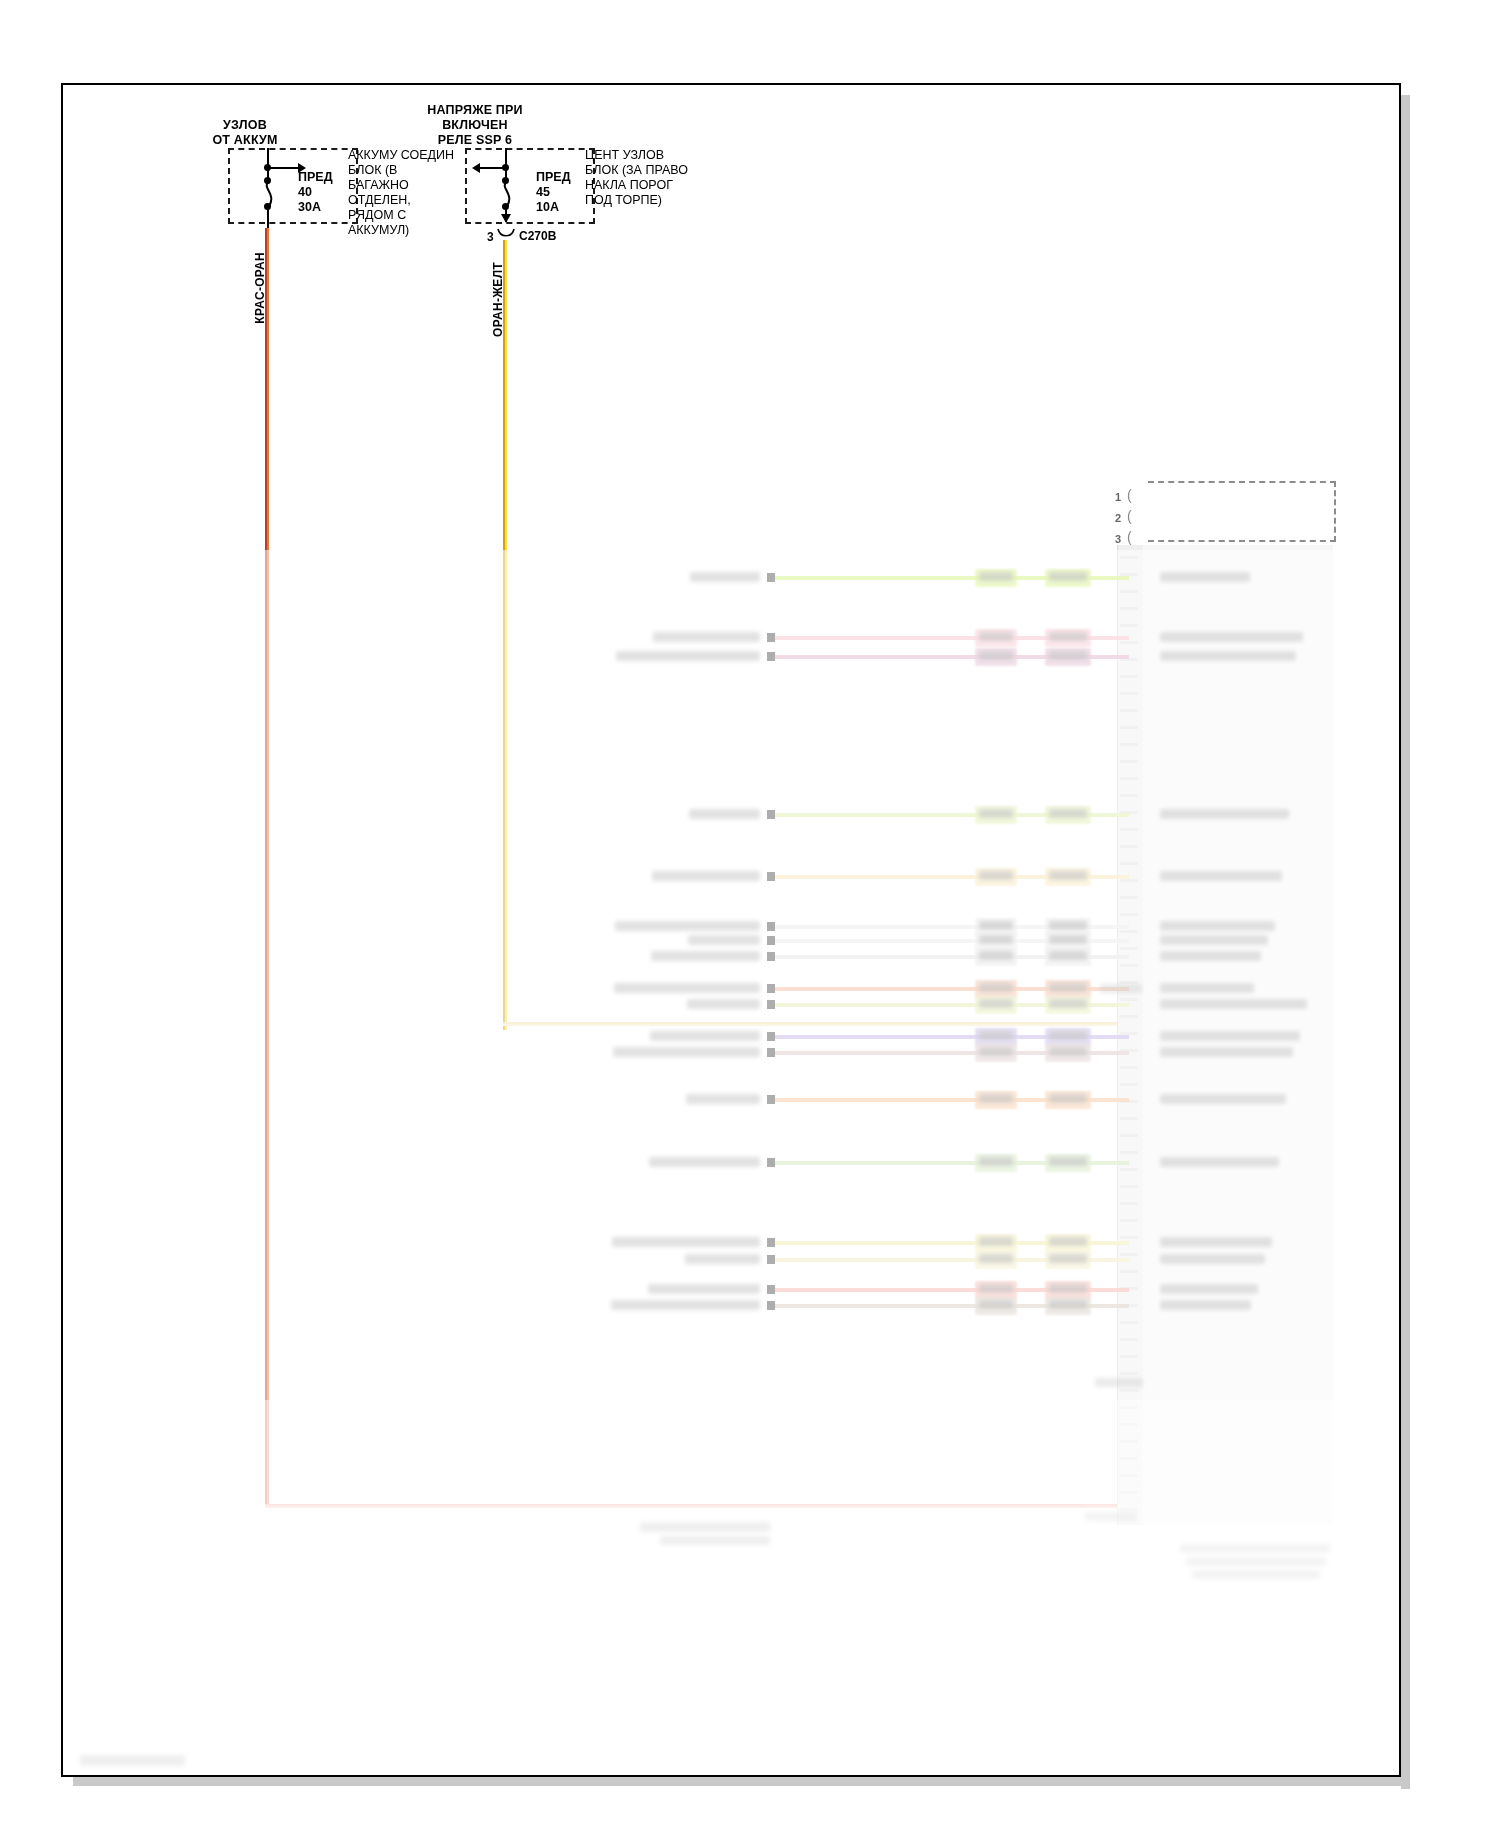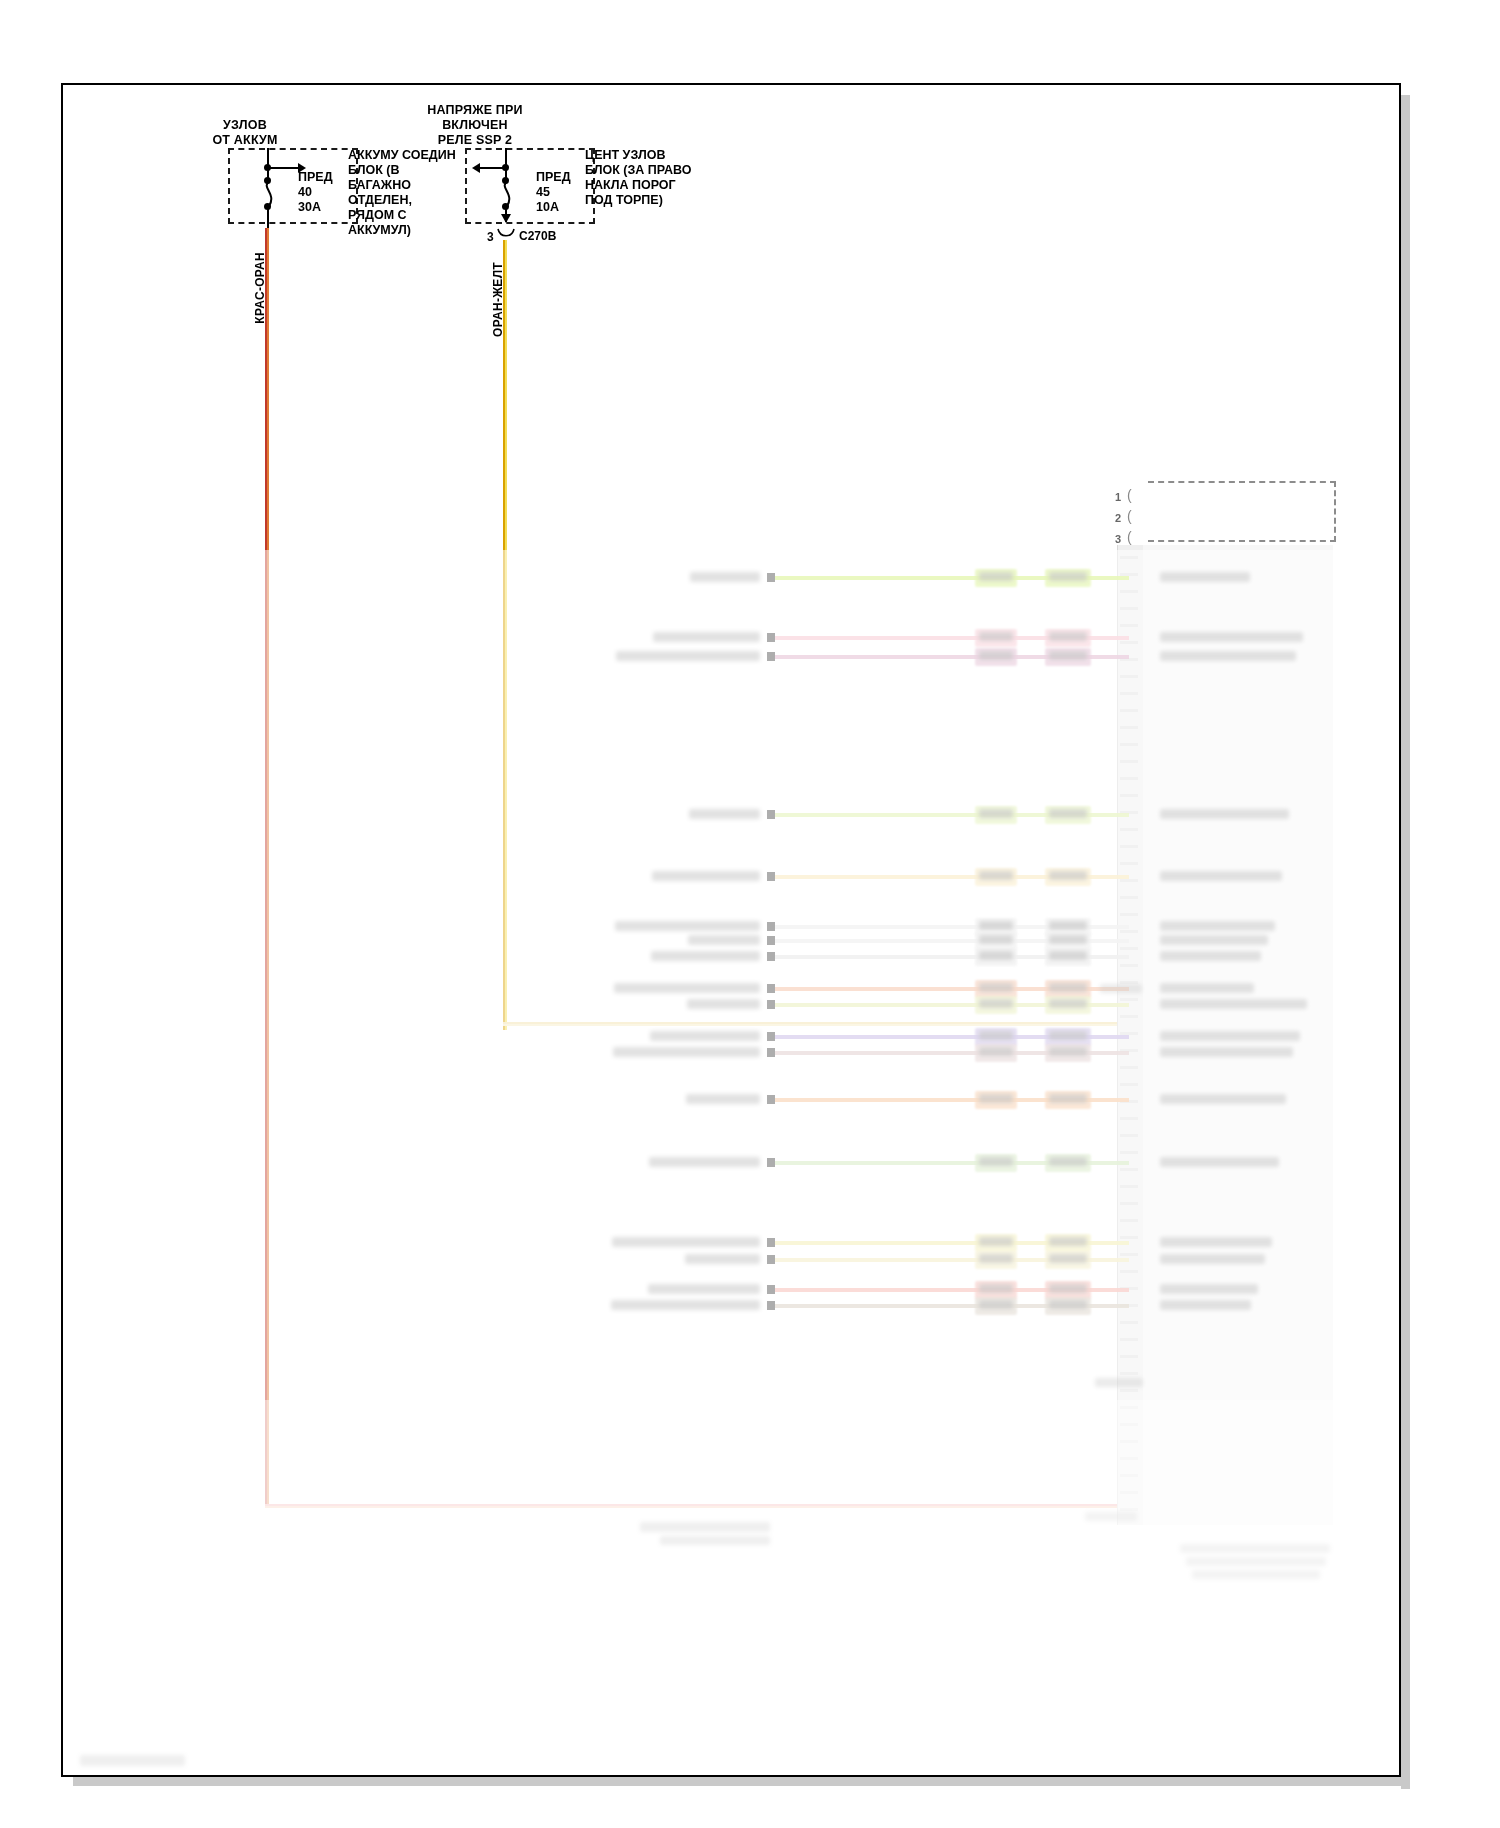--- a/index.html
+++ b/index.html
@@ -53,21 +53,21 @@
     color:#000;
     font-weight:bold;
     letter-spacing:.2px;
     white-space:pre-line;
   }
   .boxnote{
     position:absolute;
     font-size:12.5px;
     line-height:15px;
     color:#000;
-    font-weight:bold;
+    font-weight:normal;
     white-space:pre-line;
   }
   .fuselbl{
     position:absolute;
     font-size:12.5px;
     line-height:15px;
     color:#000;
     font-weight:bold;
     white-space:pre-line;
   }
@@ -180,21 +180,21 @@
   <div class="fuselbl" style="left:298px;top:200px;">30A</div>
 
   <div class="boxnote" style="left:348px;top:148px;width:120px;">АККУМУ СОЕДИН
 БЛОК (В
 БАГАЖНО ОТДЕЛЕН,
 РЯДОМ С
 АККУМУЛ)</div>
 
   <div class="hdr" style="left:380px;top:103px;width:190px;">НАПРЯЖЕ ПРИ
 ВКЛЮЧЕН
-РЕЛЕ SSP 2</div>
+РЕЛЕ SSP 6</div>
 
   <div class="fusebox" style="left:465px;top:148px;width:130px;height:76px;"></div>
 
   <div class="vstub" style="left:505px;top:148px;height:20px;"></div>
   <div class="dot" style="left:502px;top:164px;"></div>
   <div class="hstub" style="left:480px;top:167px;width:26px;"></div>
   <div class="arrow-l" style="left:472px;top:163px;"></div>
   <div class="vstub" style="left:505px;top:168px;height:12px;"></div>
   <div class="dot" style="left:502px;top:177px;"></div>
   <svg class="coil" style="left:496px;top:182px;width:22px;height:24px;" viewBox="0 0 22 24">

